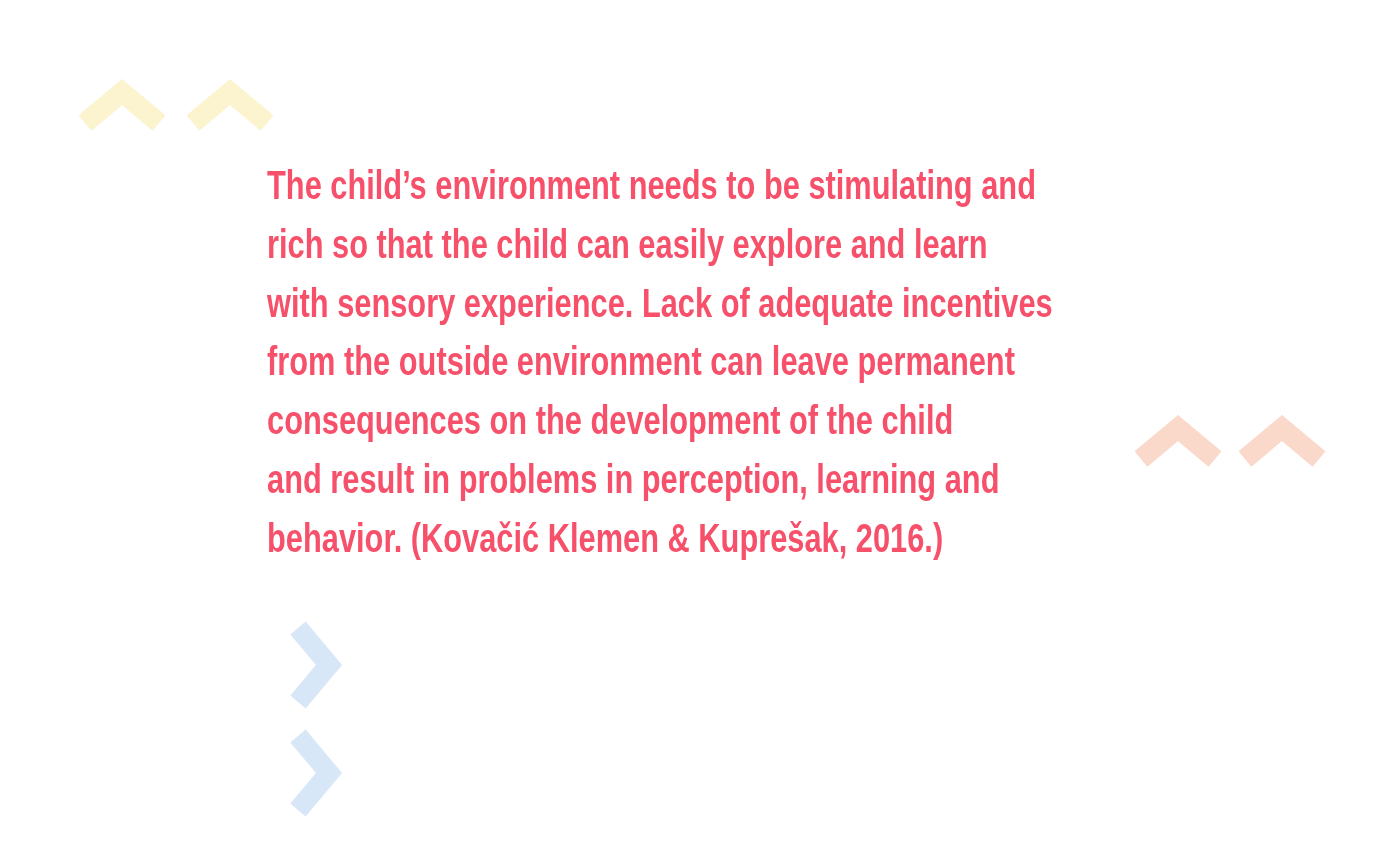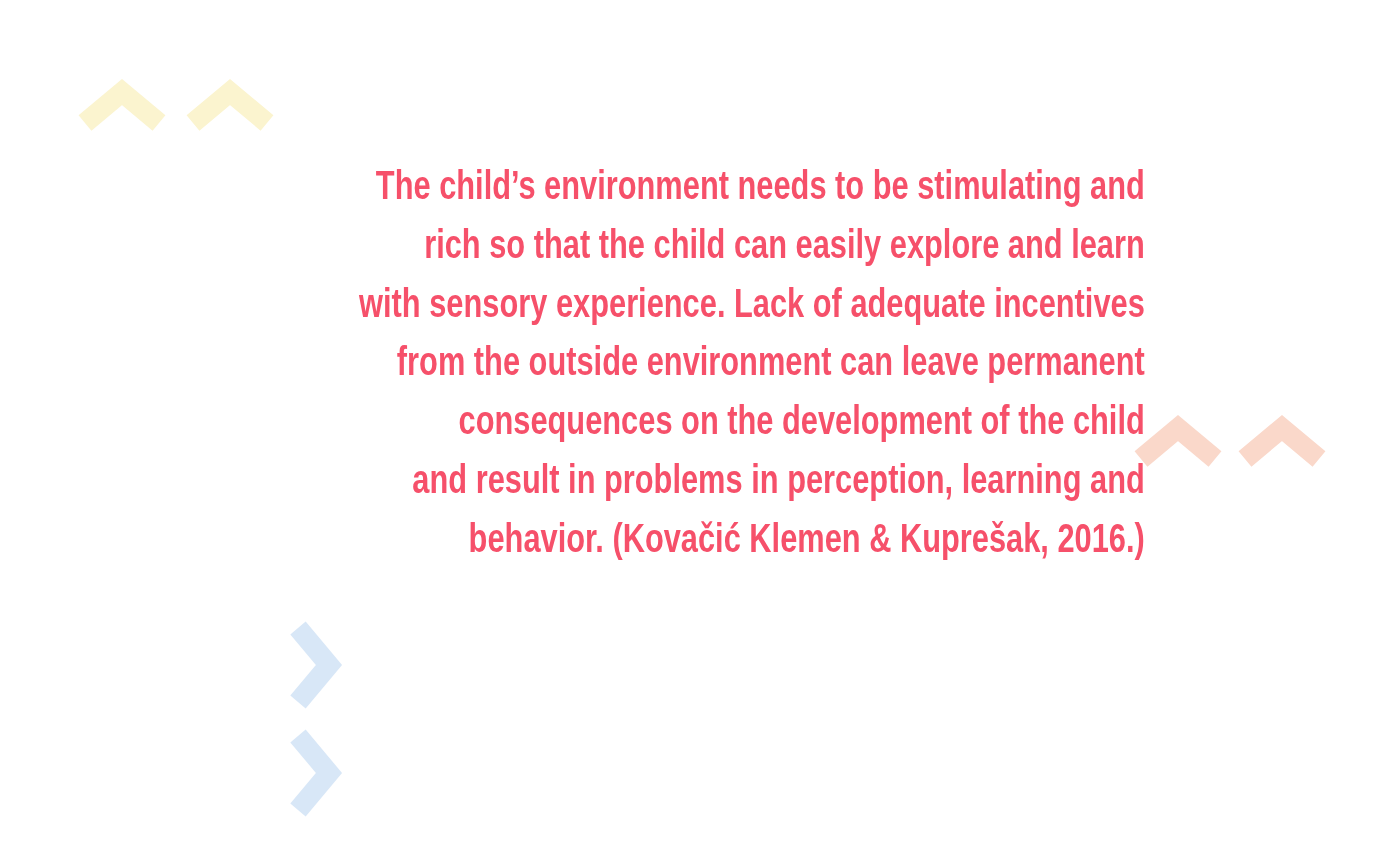--- a/index.html
+++ b/index.html
@@ -4,21 +4,20 @@
 <style>
   * { margin: 0; padding: 0; box-sizing: border-box; }
   html, body { background: #ffffff; }
   .page {
     position: relative;
     width: 1400px;
     height: 848px;
     background: #ffffff;
     overflow: hidden;
     font-family: "Liberation Sans", sans-serif;
-    text-align: right;
   }
   .chevron {
     position: absolute;
     display: block;
   }
   .chevron svg { display: block; overflow: visible; }
   
   .chev-yellow-1 { left: 77px;  top: 77px; }
   .chev-yellow-2 { left: 185px; top: 77px; }
   

